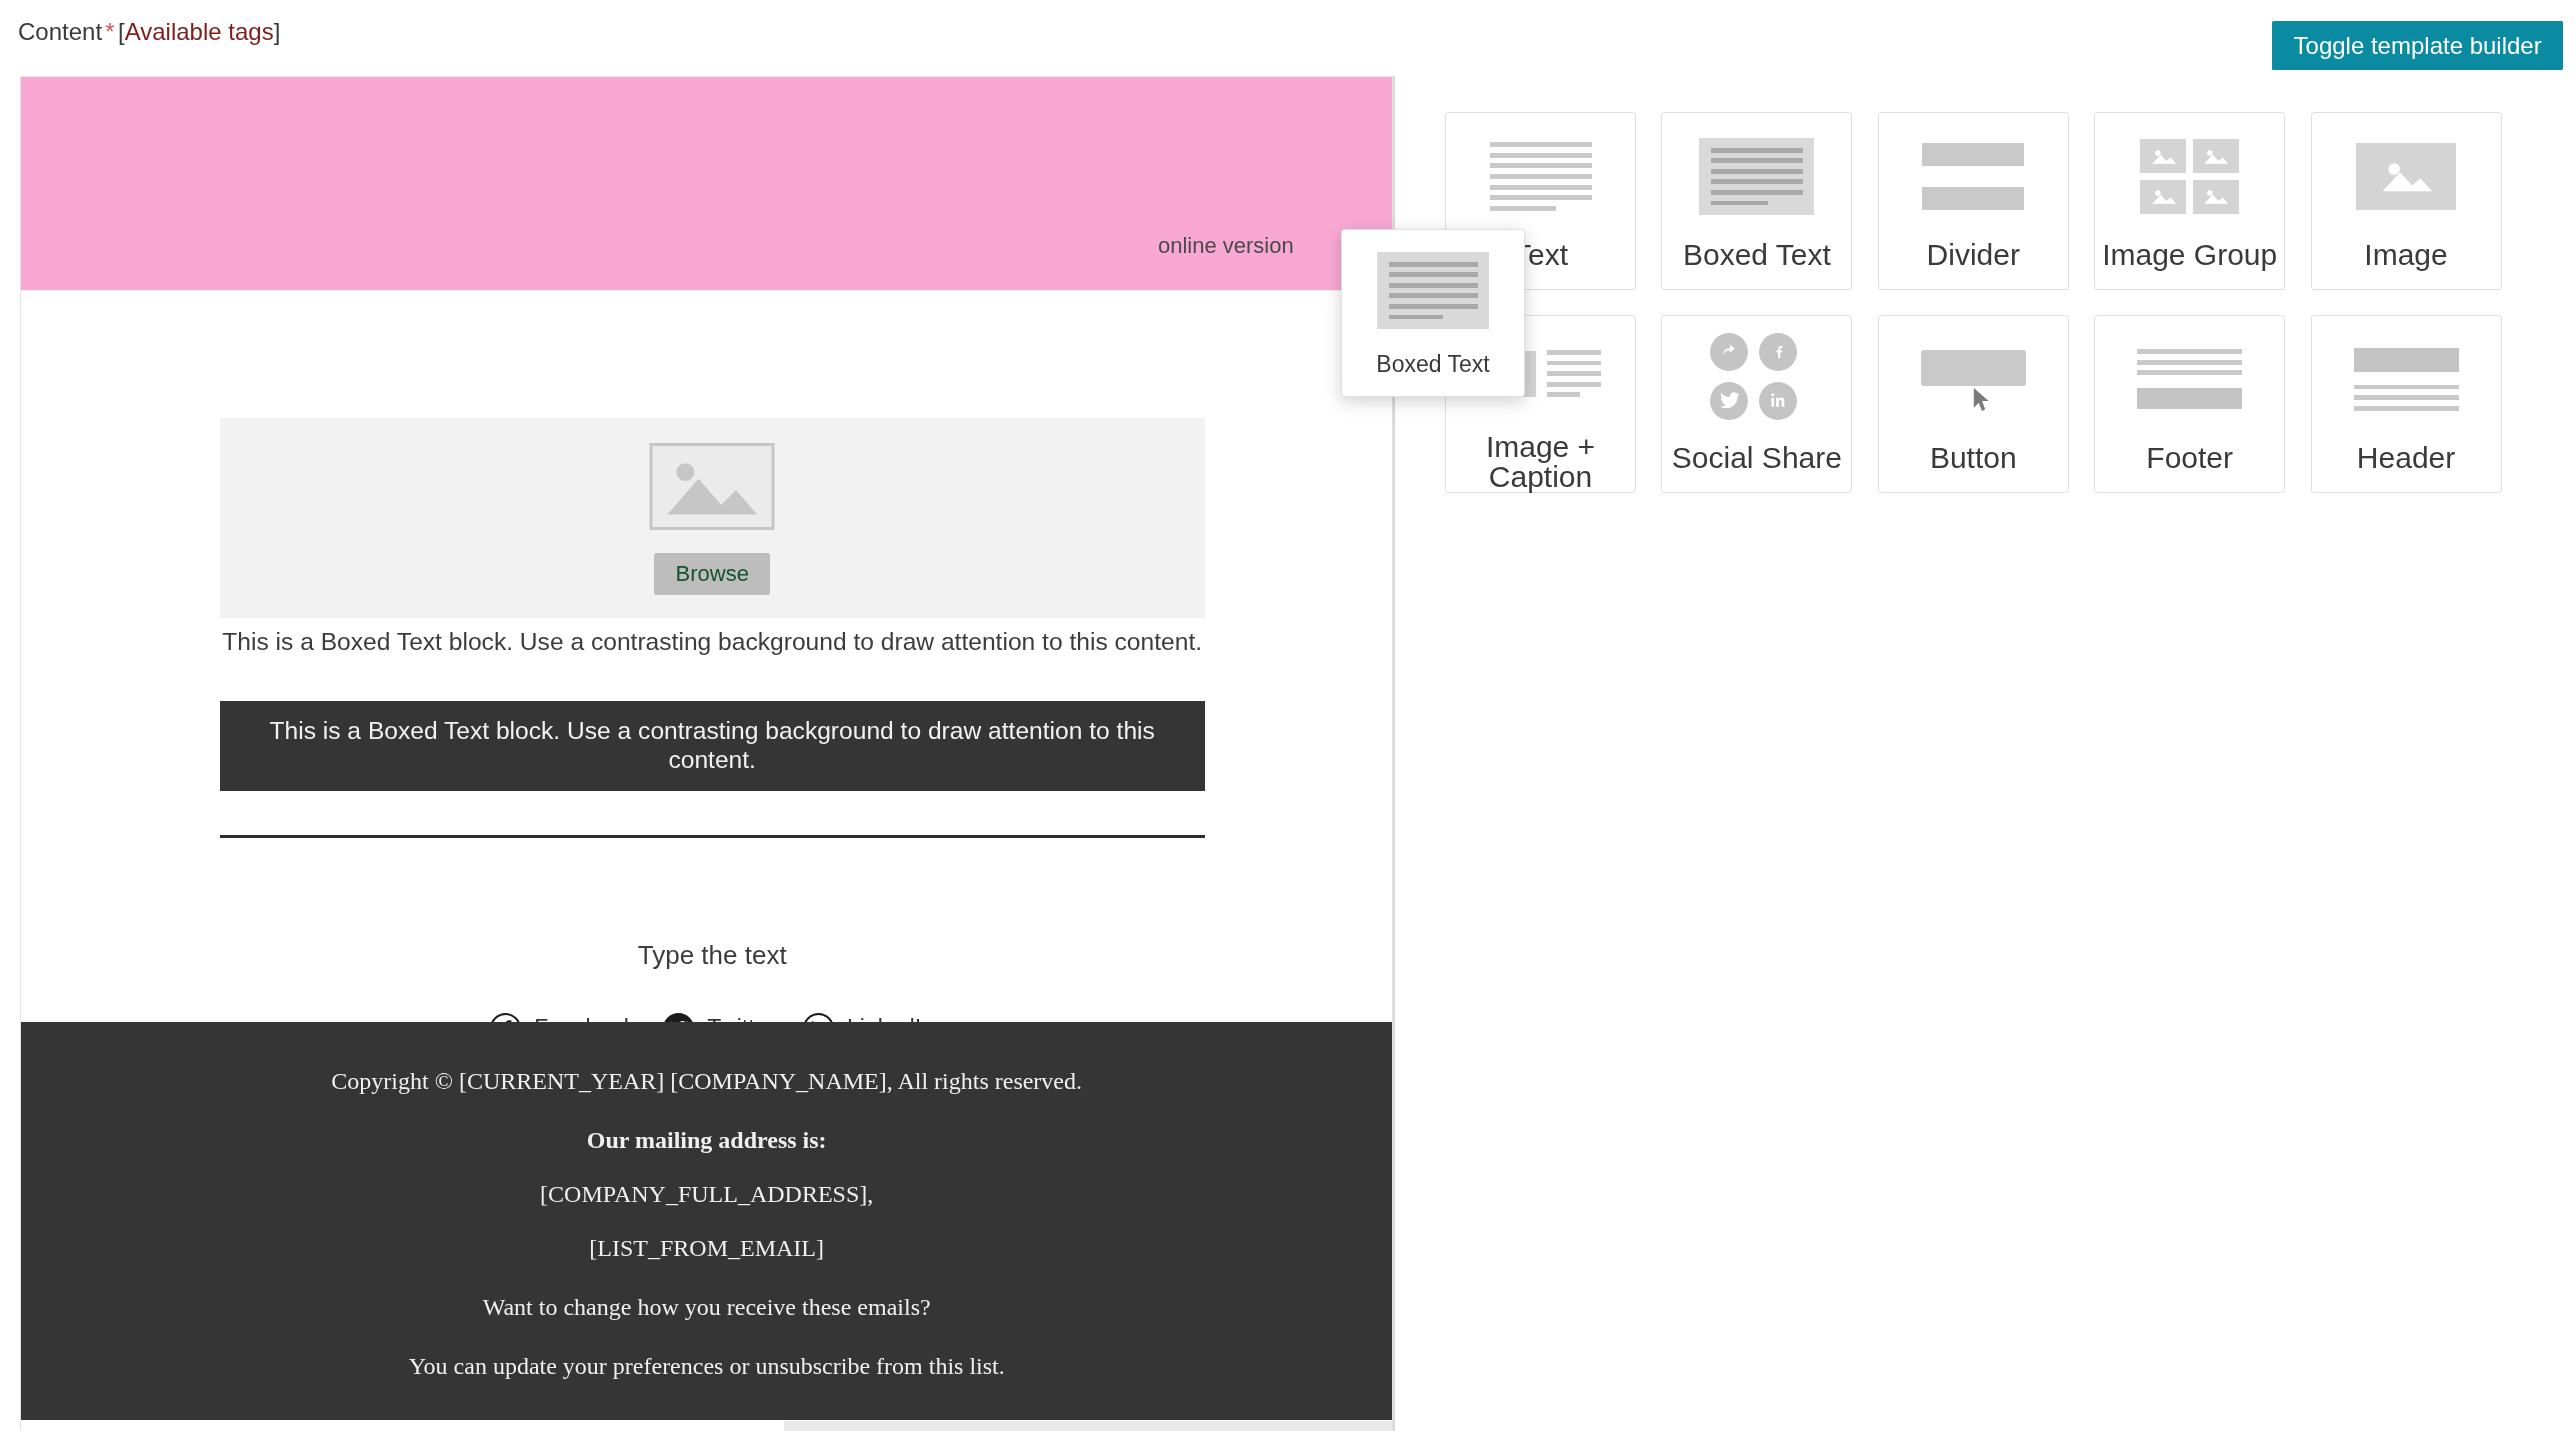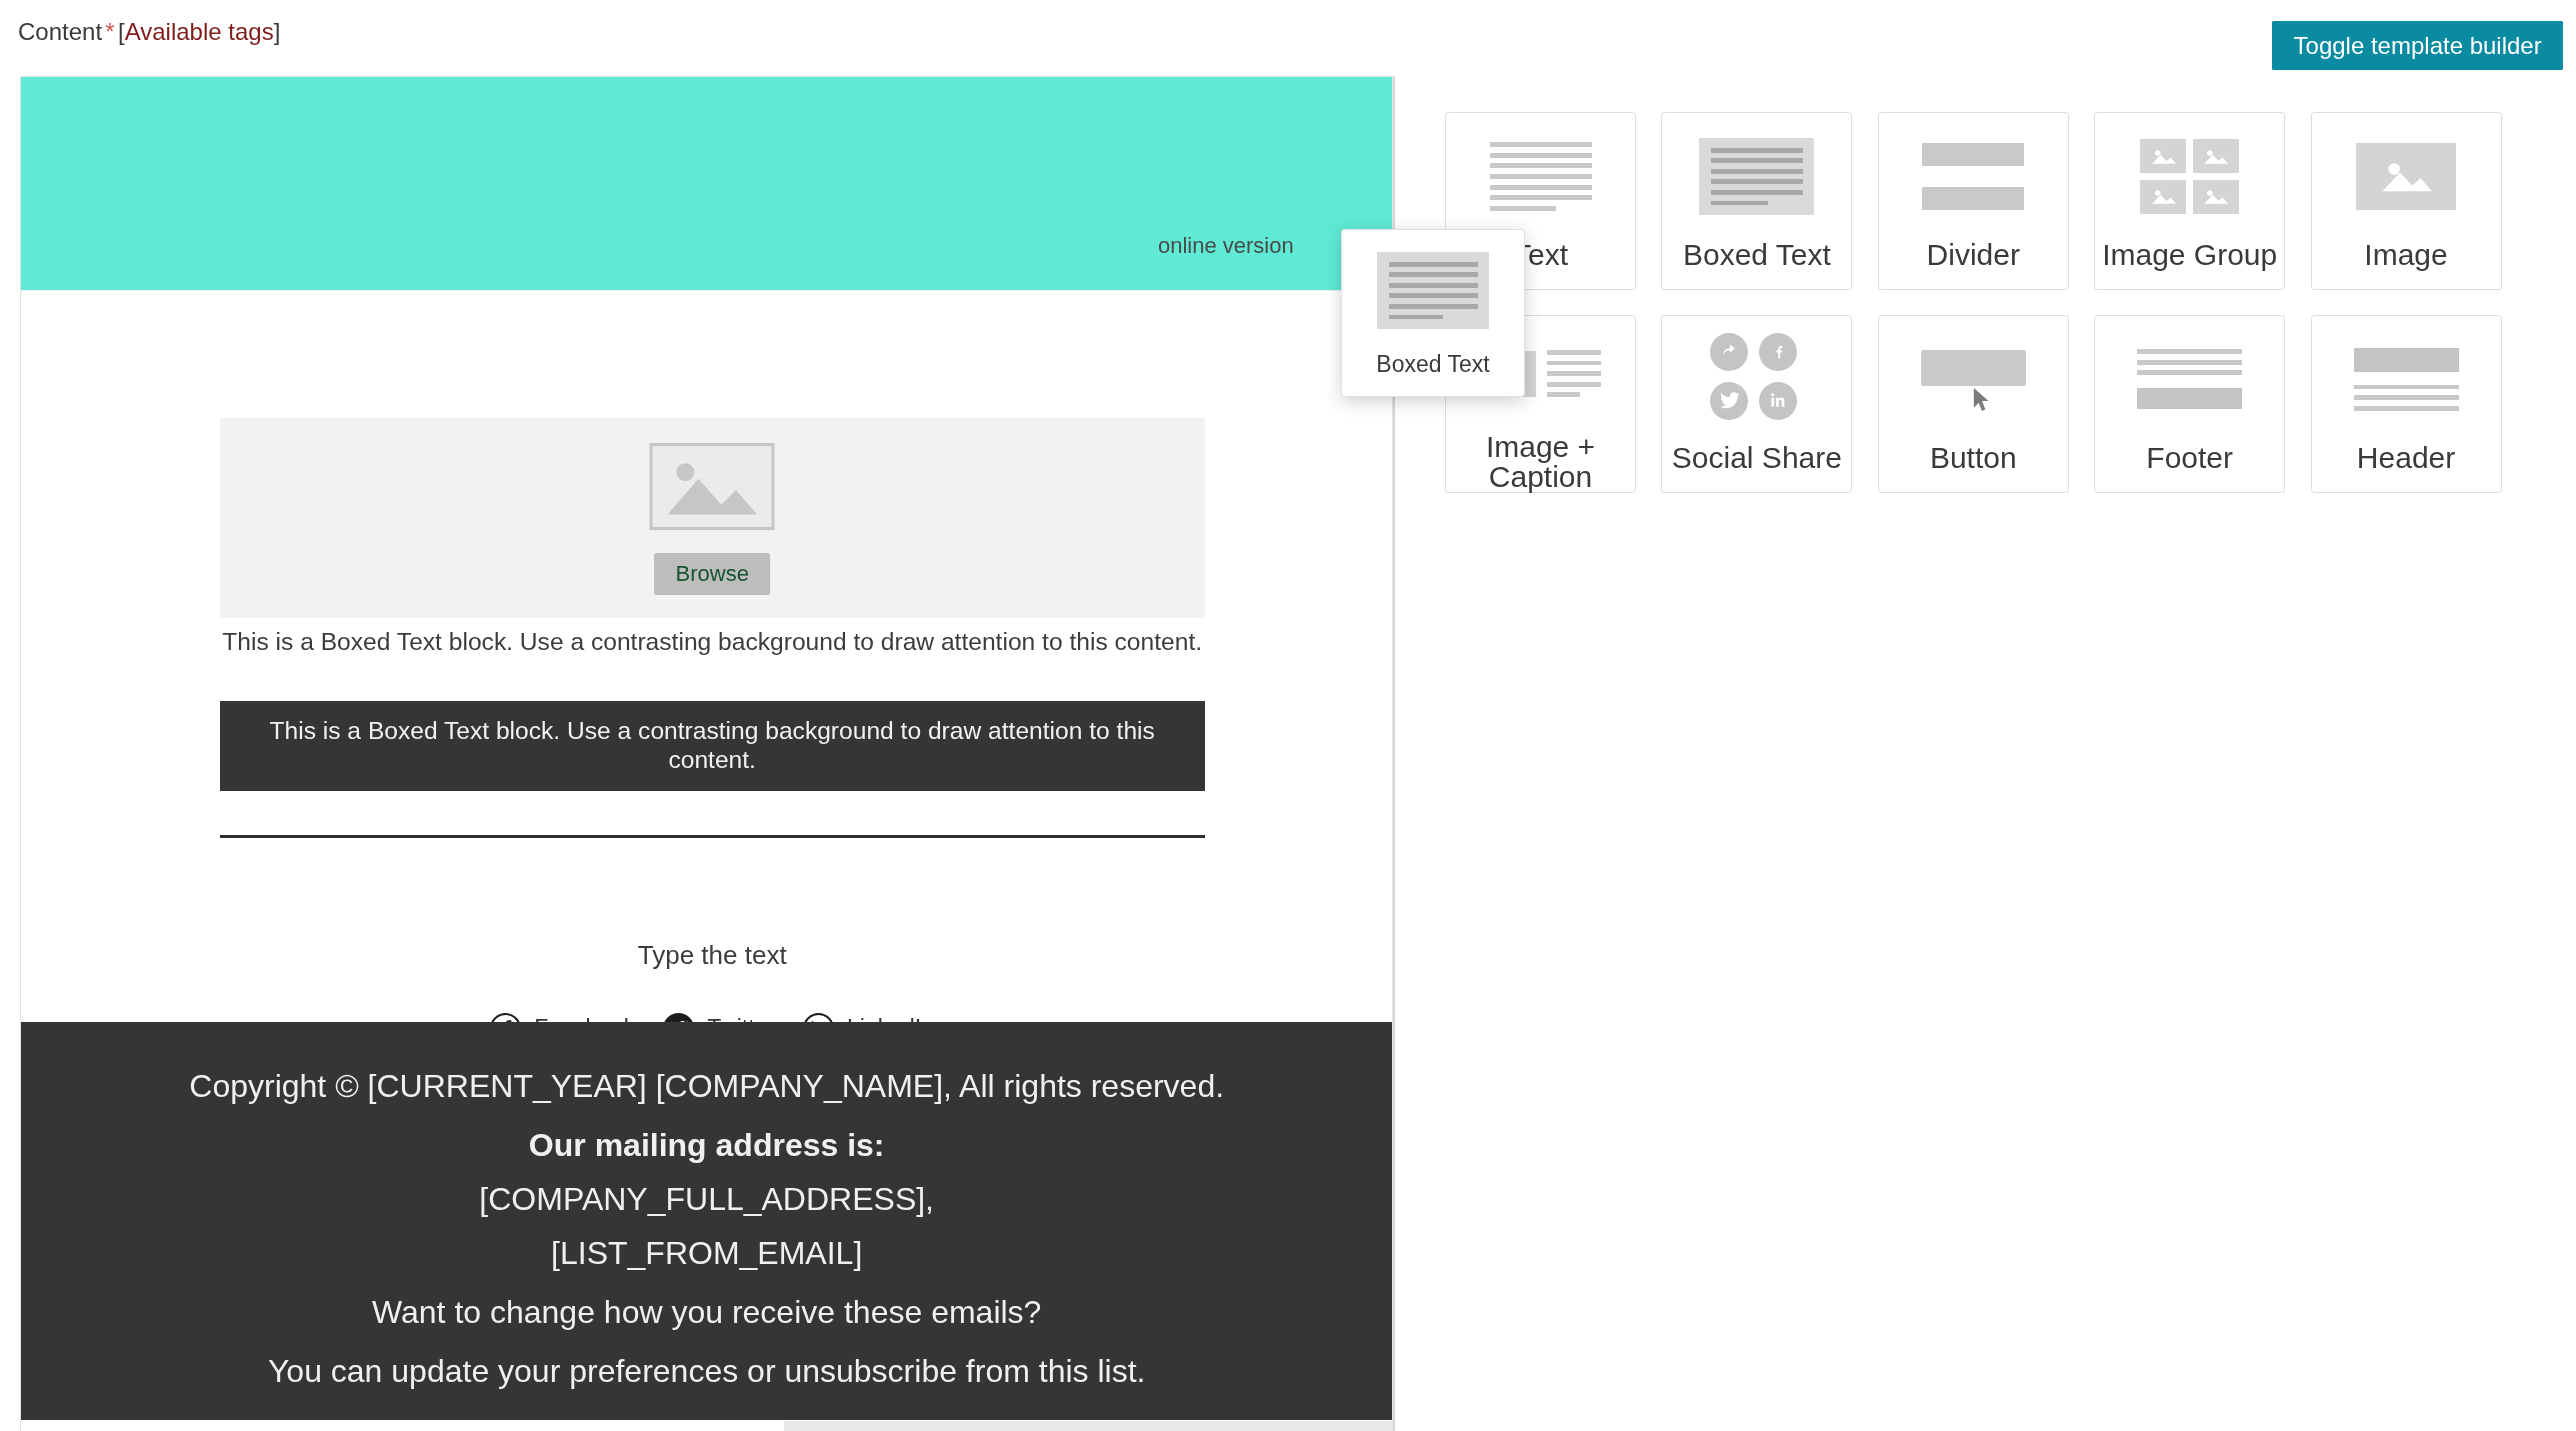--- a/index.html
+++ b/index.html
@@ -77,21 +77,21 @@
     height: 1356px;
     background: #d8d8d8;
   }
 
   
   #email-top {
     position: absolute;
     left: 0; top: 0;
     width: 1372px;
     height: 213px;
-    background: #5eead4;
+    background: #f9a8d4;
     border-bottom: 0.8px solid #efefef;
     text-decoration: underline;
   }
   #online-version {
     position: absolute;
     right: 99px;
     top: 156px;
     font-size: 22px;
     color: #4a4a4a;
   }
@@ -236,22 +236,23 @@
     position: absolute;
     left: 0;
     top: 945px;
     width: 1372px;
     height: 410px;
     background: #353535;
     color: #f0f0f0;
     text-align: center;
   }
   #email-footer .fline {
-    font-size: 32px;
+    font-size: 24px;
     line-height: 1.25;
+    font-family: Liberation Serif, serif;
   }
   #f1 { position: absolute; left: 0; top: 44px; width: 100%; }
   #f2 { position: absolute; left: 0; top: 103px; width: 100%; font-weight: bold; }
   #f3 { position: absolute; left: 0; top: 157px; width: 100%; }
   #f4 { position: absolute; left: 0; top: 211px; width: 100%; }
   #f5 { position: absolute; left: 0; top: 270px; width: 100%; }
   #f6 { position: absolute; left: 0; top: 329px; width: 100%; }
   #footer-strip {
     position: absolute;
     left: 0;

